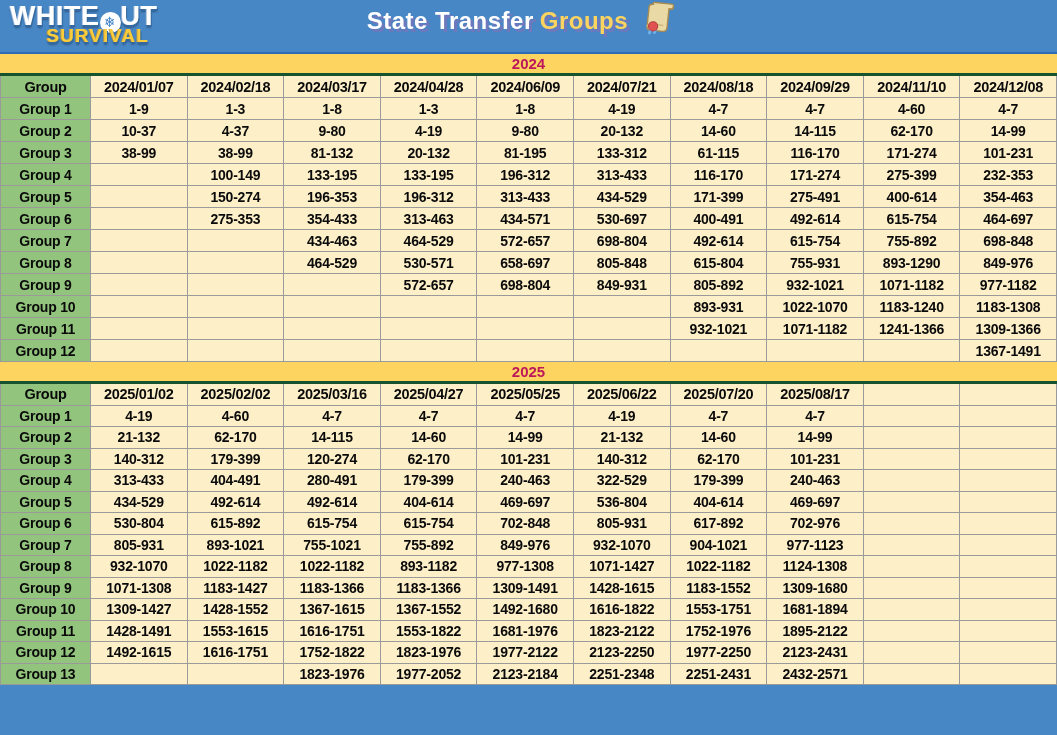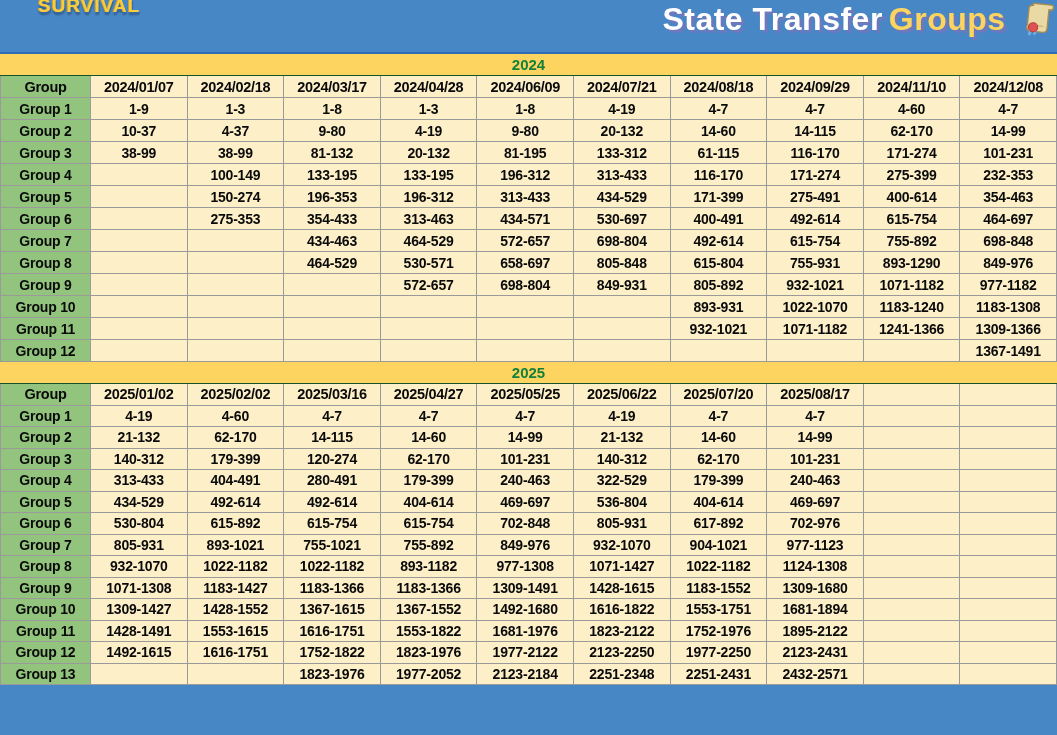--- a/index.html
+++ b/index.html
@@ -23,32 +23,32 @@
     display:inline-flex;width:21px;height:21px;border-radius:50%;
     background:#ffffff;align-items:center;justify-content:center;
     vertical-align:-2px;box-shadow:1px 2px 0 #35699f;
   }
   .flake{color:#3a7ec4;font-size:14px;text-shadow:none;line-height:1;}
   .logo-l2{
     font-size:19px;color:#f9cc3d;letter-spacing:1px;margin-top:-7px;padding-left:28px;
     text-shadow:-1px 0 0 #c79f3a,1px 2px 0 #35699f,0 3px 2px rgba(30,60,100,.6);
   }
   .title{
-    position:absolute;left:0;right:0;top:1px;text-align:right;
-    font-size:32px;letter-spacing:0.5px;white-space:nowrap;
+    position:absolute;left:0;right:13px;top:1px;text-align:center;
+    font-size:24px;letter-spacing:0.5px;white-space:nowrap;
   }
   .title .t1{color:#ffffff;text-shadow:3px 3px 0 rgba(140,110,180,.55);}
   .title .t2{color:#fcd45f;text-shadow:3px 3px 0 rgba(140,110,180,.55);margin-left:6px;}
   .scroll{vertical-align:-6px;margin-left:8px;}
   
   #tables{flex:0 0 auto;}
   .band{
-    height:22px;background:#fcd45f;color:#15803d;font-size:15px;
+    height:22px;background:#fcd45f;color:#be185d;font-size:15px;
     display:flex;align-items:center;justify-content:center;
-    border-bottom:1px solid #14532d;box-sizing:border-box;
+    border-bottom:3px solid #14532d;box-sizing:border-box;
   }
   .trow{display:grid;grid-template-columns:91px repeat(10,1fr);}
   .trow.y24{height:22px;}
   .trow.y25{height:21.5px;}
   .cell{
     background:#fdf0c9;color:#0a0a0a;font-size:14px;letter-spacing:-0.2px;
     display:flex;align-items:center;justify-content:center;
     border-right:1px solid #9a9a9a;border-bottom:1px solid #9a9a9a;
     box-sizing:border-box;overflow:hidden;white-space:nowrap;
   }
@@ -58,20 +58,23 @@
   
   .bottombar{flex:1 1 auto;background:#4887c5;}
 </style>
 </head>
 <body>
 
 <div class="page">
 
   <div class="topbar">
     <div class="logo">
+      <div class="logo-l1"><span>WHITE</span><span class="o-snow">
+            <span class="flake">❄</span>
+          </span><span>UT</span></div>
       <div class="logo-l2">SURVIVAL</div>
     </div>
     <div class="title">
       <span class="t1">State Transfer</span><span class="t2">Groups</span>
       <svg class="scroll" width="34" height="34" viewBox="0 0 34 34">
         <g transform="rotate(6 17 17)">
           <path d="M9 4 Q8 2 11 2 L27 2 Q30 2 29 5 L28 7 L25 7 L25 26 Q25 30 21 30 L8 30 Q5 30 5 27 L5 7 Q5 4 9 4 Z" fill="#e9d9a4" stroke="#a88b50" stroke-width="1.4"></path>
           <path d="M25 7 L28 7 Q30 6 29 4" fill="none" stroke="#a88b50" stroke-width="1.4"></path>
           <path d="M5 27 Q5 24 9 24 L21 24" fill="none" stroke="#c9b478" stroke-width="1.2"></path>
           <path d="M10 26 L8 33 M14 26 L13 32" stroke="#6fb0e8" stroke-width="3" stroke-linecap="round"></path>

